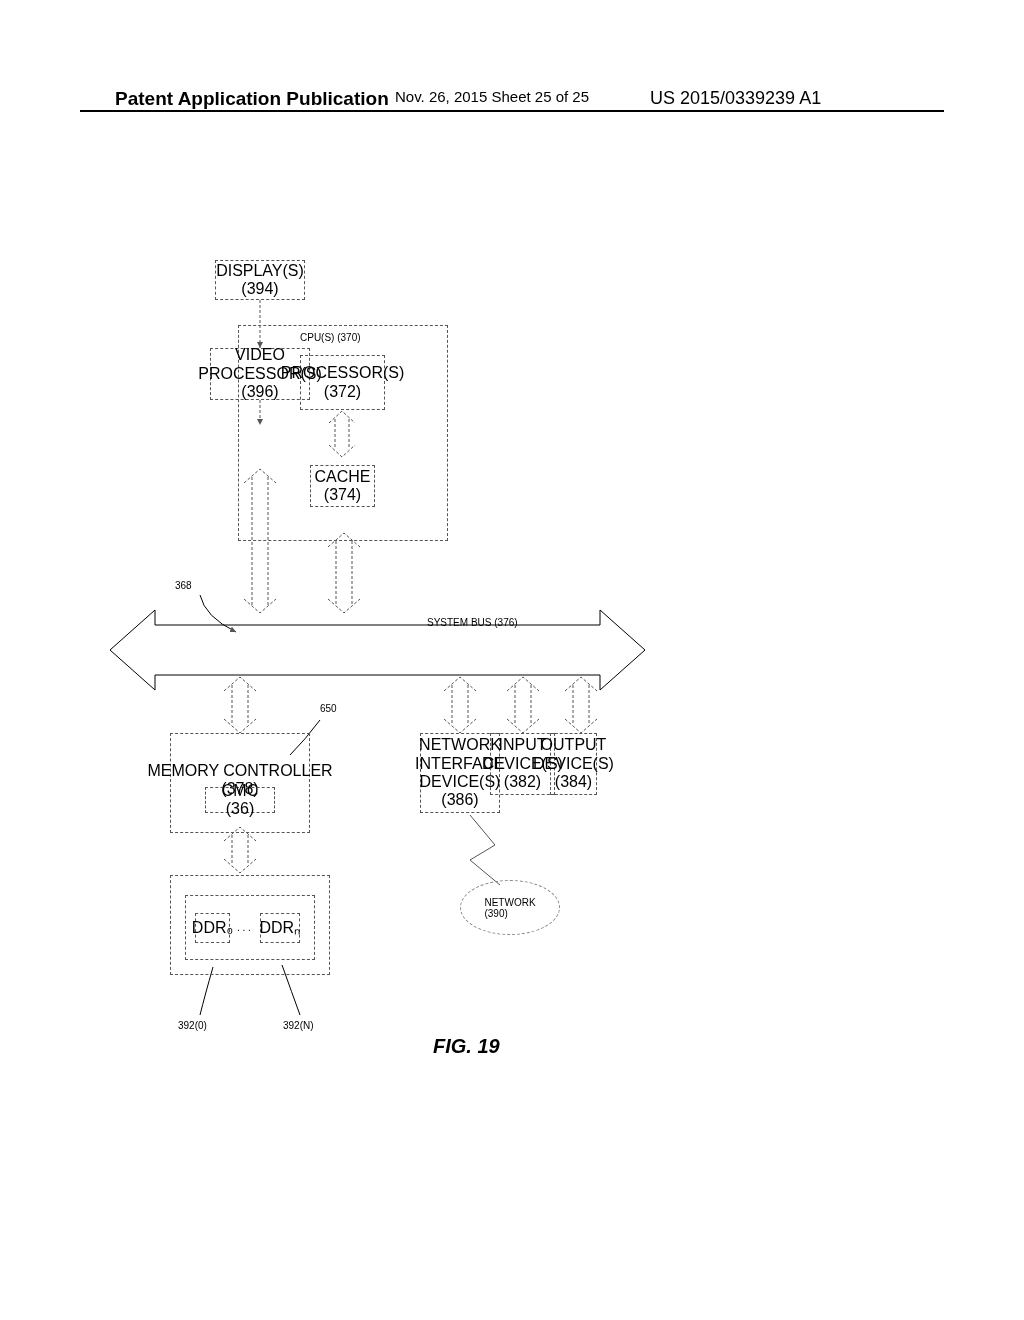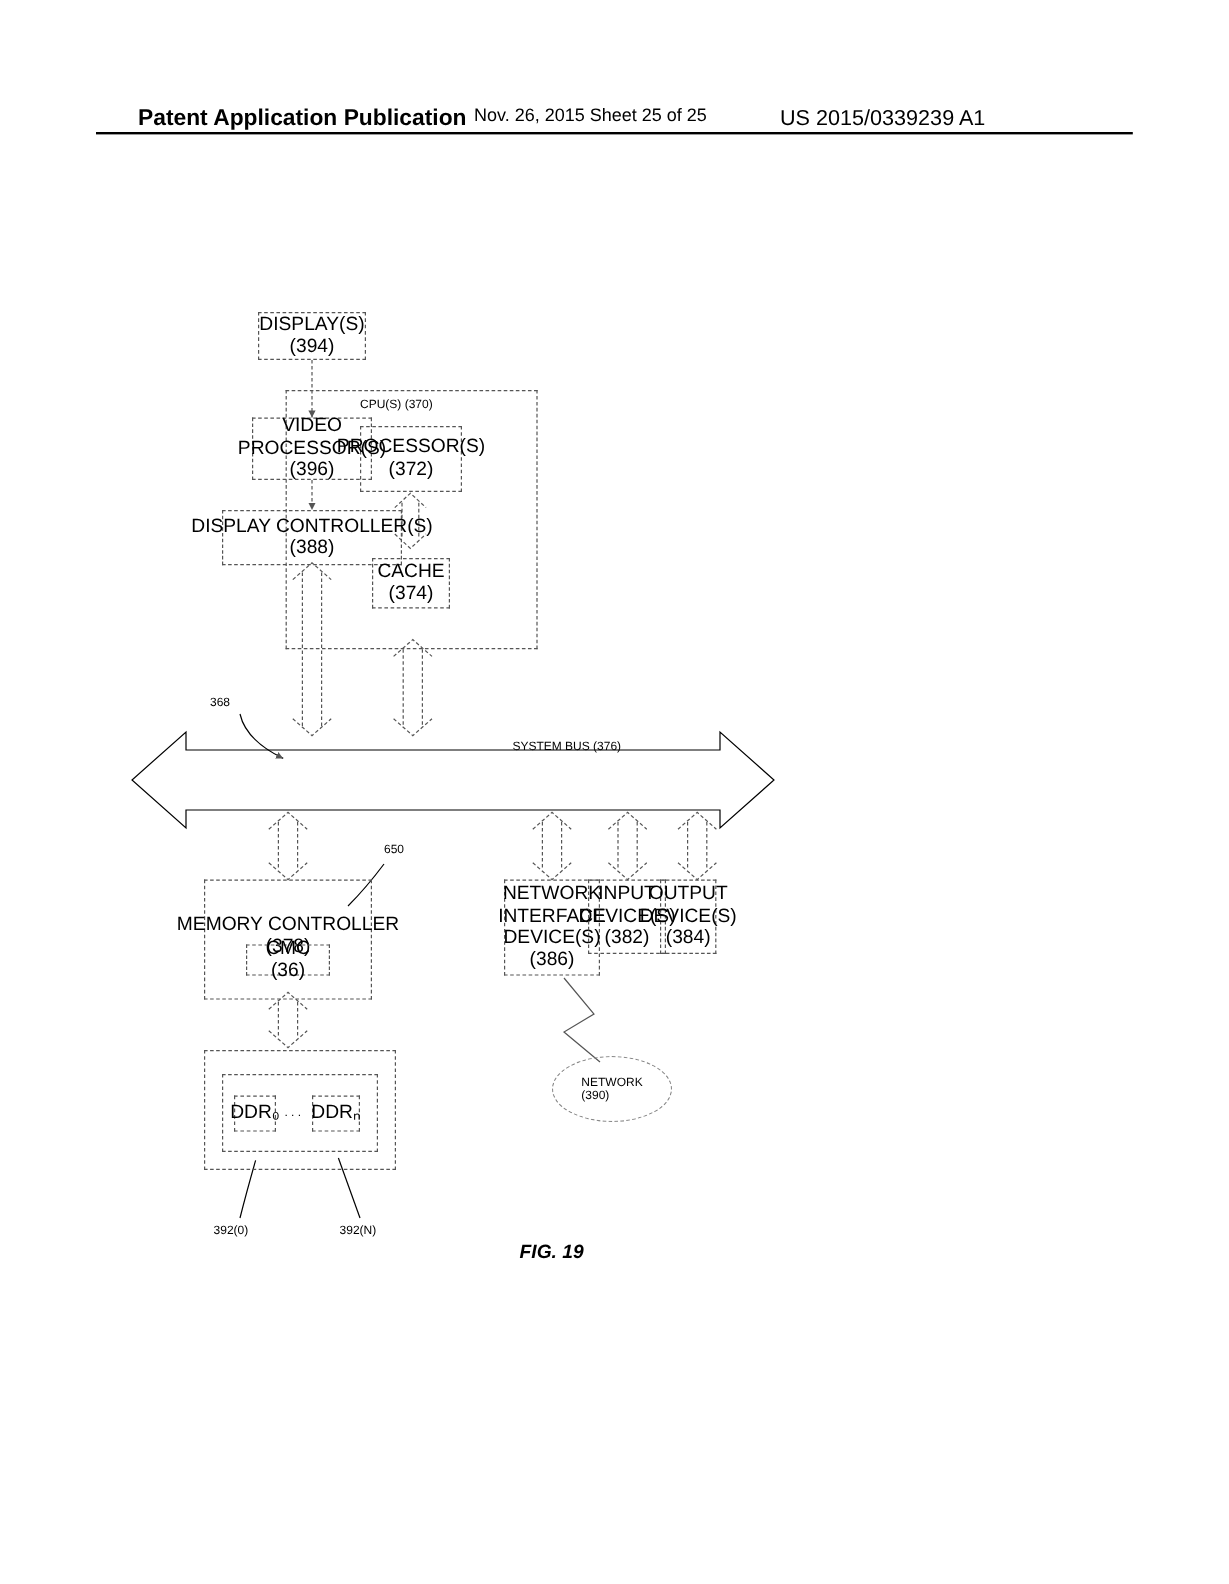--- a/index.html
+++ b/index.html
@@ -5,21 +5,21 @@
     * { margin: 0; padding: 0; box-sizing: border-box; }
     body { width: 1024px; height: 1320px; background: #fff; font-family: Arial, Helvetica, sans-serif; position: relative; }
     .header { position: absolute; top: 88px; left: 0; width: 100%; height: 22px; }
     .header-left { position: absolute; left: 115px; font-size: 19px; font-weight: bold; }
     .header-mid { position: absolute; left: 395px; font-size: 15px; }
     .header-right { position: absolute; left: 650px; font-size: 18px; }
     .hr-line { position: absolute; top: 110px; left: 80px; right: 80px; height: 2px; background: #000; }
     .canvas { position: absolute; top: 165px; left: 0; width: 1024px; height: 1080px; }
     .box { position: absolute; border: 1px dashed #555; text-align: center; font-size: 16px; line-height: 1.15; display: flex; flex-direction: column; justify-content: center; align-items: center; }
     .lbl { position: absolute; font-size: 10px; text-align: left; white-space: pre; }
-    .fig { position: absolute; font-size: 16px; font-weight: bold; font-style: italic; }
+    .fig { position: absolute; font-size: 20px; font-weight: bold; font-style: italic; }
     svg { position: absolute; top: 0; left: 0; }
     .cloud { position: absolute; border: 1px dashed #888; border-radius: 50%; display: flex; flex-direction: column; justify-content: center; align-items: center; font-size: 10px; }
   </style>
 </head>
 <body>
 
 <div class="header">
   <span class="header-left">Patent Application Publication</span>
   <span class="header-mid">Nov. 26, 2015  Sheet 25 of 25</span>
   <span class="header-right">US 2015/0339239 A1</span>
@@ -88,24 +88,20 @@
 
   <div class="box" style="left:215px; top:95px; width:90px; height:40px;">
       <span style="white-space:pre;">DISPLAY(S)
 (394)</span>
     </div>
   <div class="box" style="left:210px; top:183px; width:100px; height:52px;">
       <span style="white-space:pre;">VIDEO
 PROCESSOR(S)
 (396)</span>
     </div>
-  <div class="box" style="left:185px; top:260px; width:150px; height:46px;">
-      <span style="white-space:pre;">DISPLAY CONTROLLER(S)
-(388)</span>
-    </div>
 
   <div class="box" style="left:238px; top:160px; width:210px; height:216px; z-index:-1;"></div>
   <div class="lbl" style="left:300px; top:167px;">CPU(S) (370)</div>
   <div class="box" style="left:300px; top:190px; width:85px; height:55px;">
       <span style="white-space:pre;">PROCESSOR(S)
 (372)</span>
     </div>
   <div class="box" style="left:310px; top:300px; width:65px; height:42px;">
       <span style="white-space:pre;">CACHE
 (374)</span>

